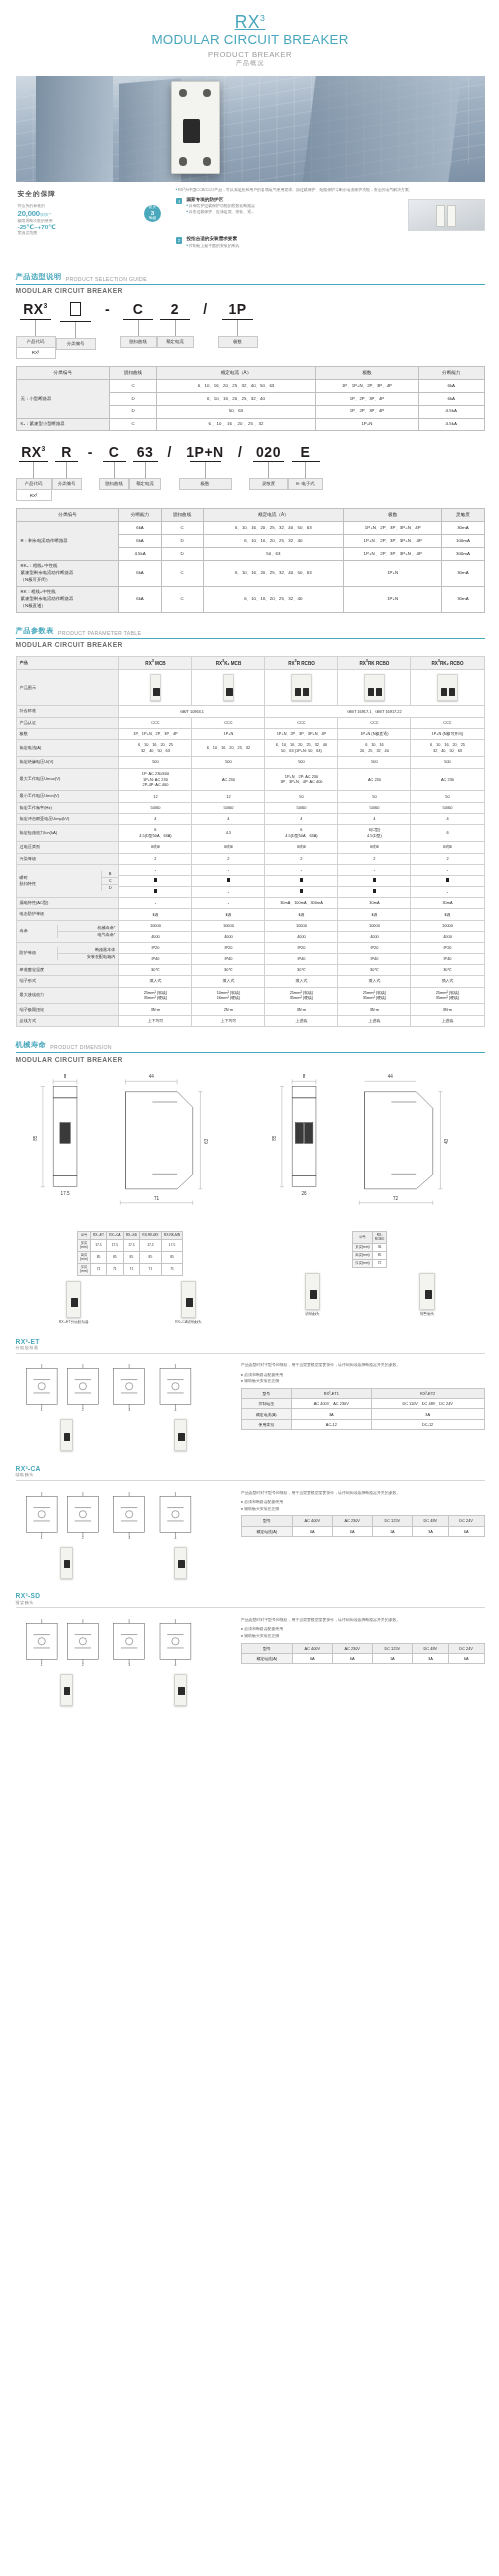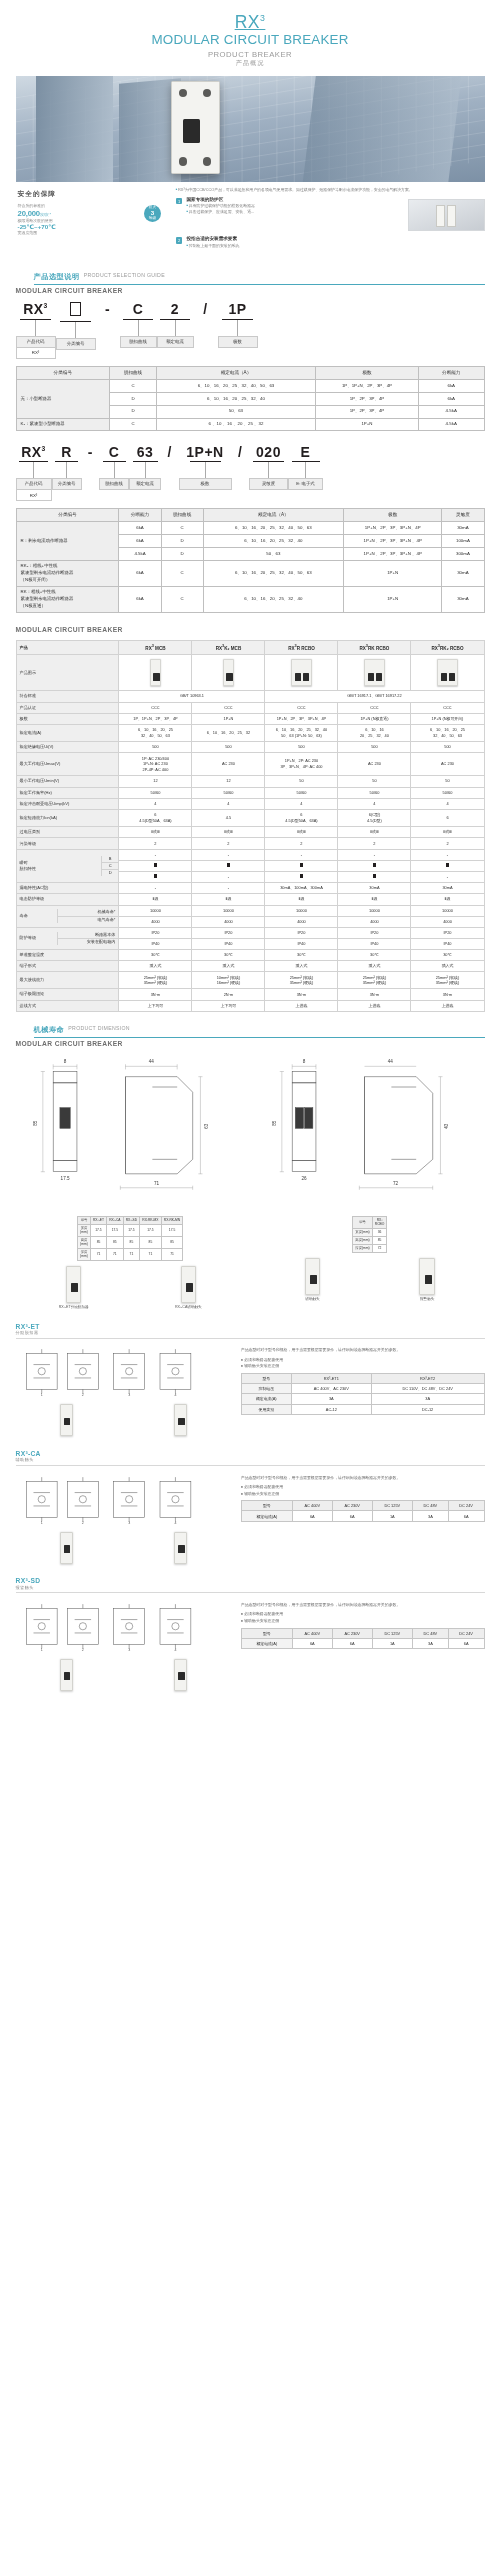--- a/index.html
+++ b/index.html
@@ -58,22 +58,22 @@
     font-size:4.1px;display:flex;align-items:center;justify-content:center;flex:none;margin-top:1px;}
   .bullet-head { font-size:4.6px;font-weight:bold;color:#3a3a3a; margin-bottom:1.5px;}
   .bullet-li { font-size:3.9px;color:#7d7d7d;line-height:1.5;}
   .bullet-li:before{content:"■ ";color:#4aa8bd;font-size:2.6px;vertical-align:middle;}
   .thumb { width:77px;height:32px;background:linear-gradient(160deg,#e9ecef,#c7ccd2);
     border:0.5px solid #d5d8db; position:relative; margin-top:2.1px;}
   .thumb .tm { position:absolute; background:#f5f5f2; border:0.5px solid #c9c9c4; }
 
   
   .sec { width:469px; margin:13.4px auto 0; }
-  .sec-head { display:flex; align-items:flex-start; gap:4.1px;
-     border-bottom:1px solid #4aa8bd; padding-bottom:1.5px;margin-left:18px; }
+  .sec-head { display:flex; align-items:flex-end; gap:4.1px;
+     border-bottom:1px solid #4aa8bd; padding-bottom:1.5px; }
   .sec-cn { font-size:7.2px; font-weight:bold; color:#4aa8bd; letter-spacing:0.5px;}
   .sec-en { font-size:5.2px; color:#9b9b9b; letter-spacing:0.3px;}
   .sec-en2 { font-size:6.7px; font-weight:bold; color:#6e6e6e; letter-spacing:0.4px; margin-top:2.6px;}
 
   
   .code-wrap { margin-top:8.2px; }
   .code-line { display:flex; align-items:flex-end; gap:0; }
   .code-cell { text-align:center; position:relative; }
   .code-txt { font-size:14px; font-weight:bold; color:#231f20; letter-spacing:0.5px;
      font-family:"Liberation Sans",sans-serif; line-height:1; }
@@ -420,20 +420,24 @@
           <td>C</td>
           <td>6、10、16、20、25、32、40</td>
           <td>1P+N</td>
           <td>30mA</td>
           </tr>
         </tbody>
       </table>
   </div>
 
   <div class="sec">
+    <div class="sec-head">
+      <span class="sec-cn">产品参数表</span>
+      <span class="sec-en">PRODUCT PARAMETER TABLE</span>
+    </div>
     <div class="sec-en2">MODULAR CIRCUIT BREAKER</div>
     <table class="param" id="tbl-param">
         <thead>
           <tr>
             <th class="hcol rowlbl" style="width:22%">产品</th>
             <th class="hcol" style="width:15.6%">RX<sup>3</sup> MCB</th>
             <th class="hcol" style="width:15.6%">RX<sup>3</sup>K₂ MCB</th>
             <th class="hcol" style="width:15.6%">RX<sup>3</sup>R RCBO</th>
             <th class="hcol" style="width:15.6%">RX<sup>3</sup>RK RCBO</th>
             <th class="hcol" style="width:15.6%">RX<sup>3</sup>RK₂ RCBO</th>

